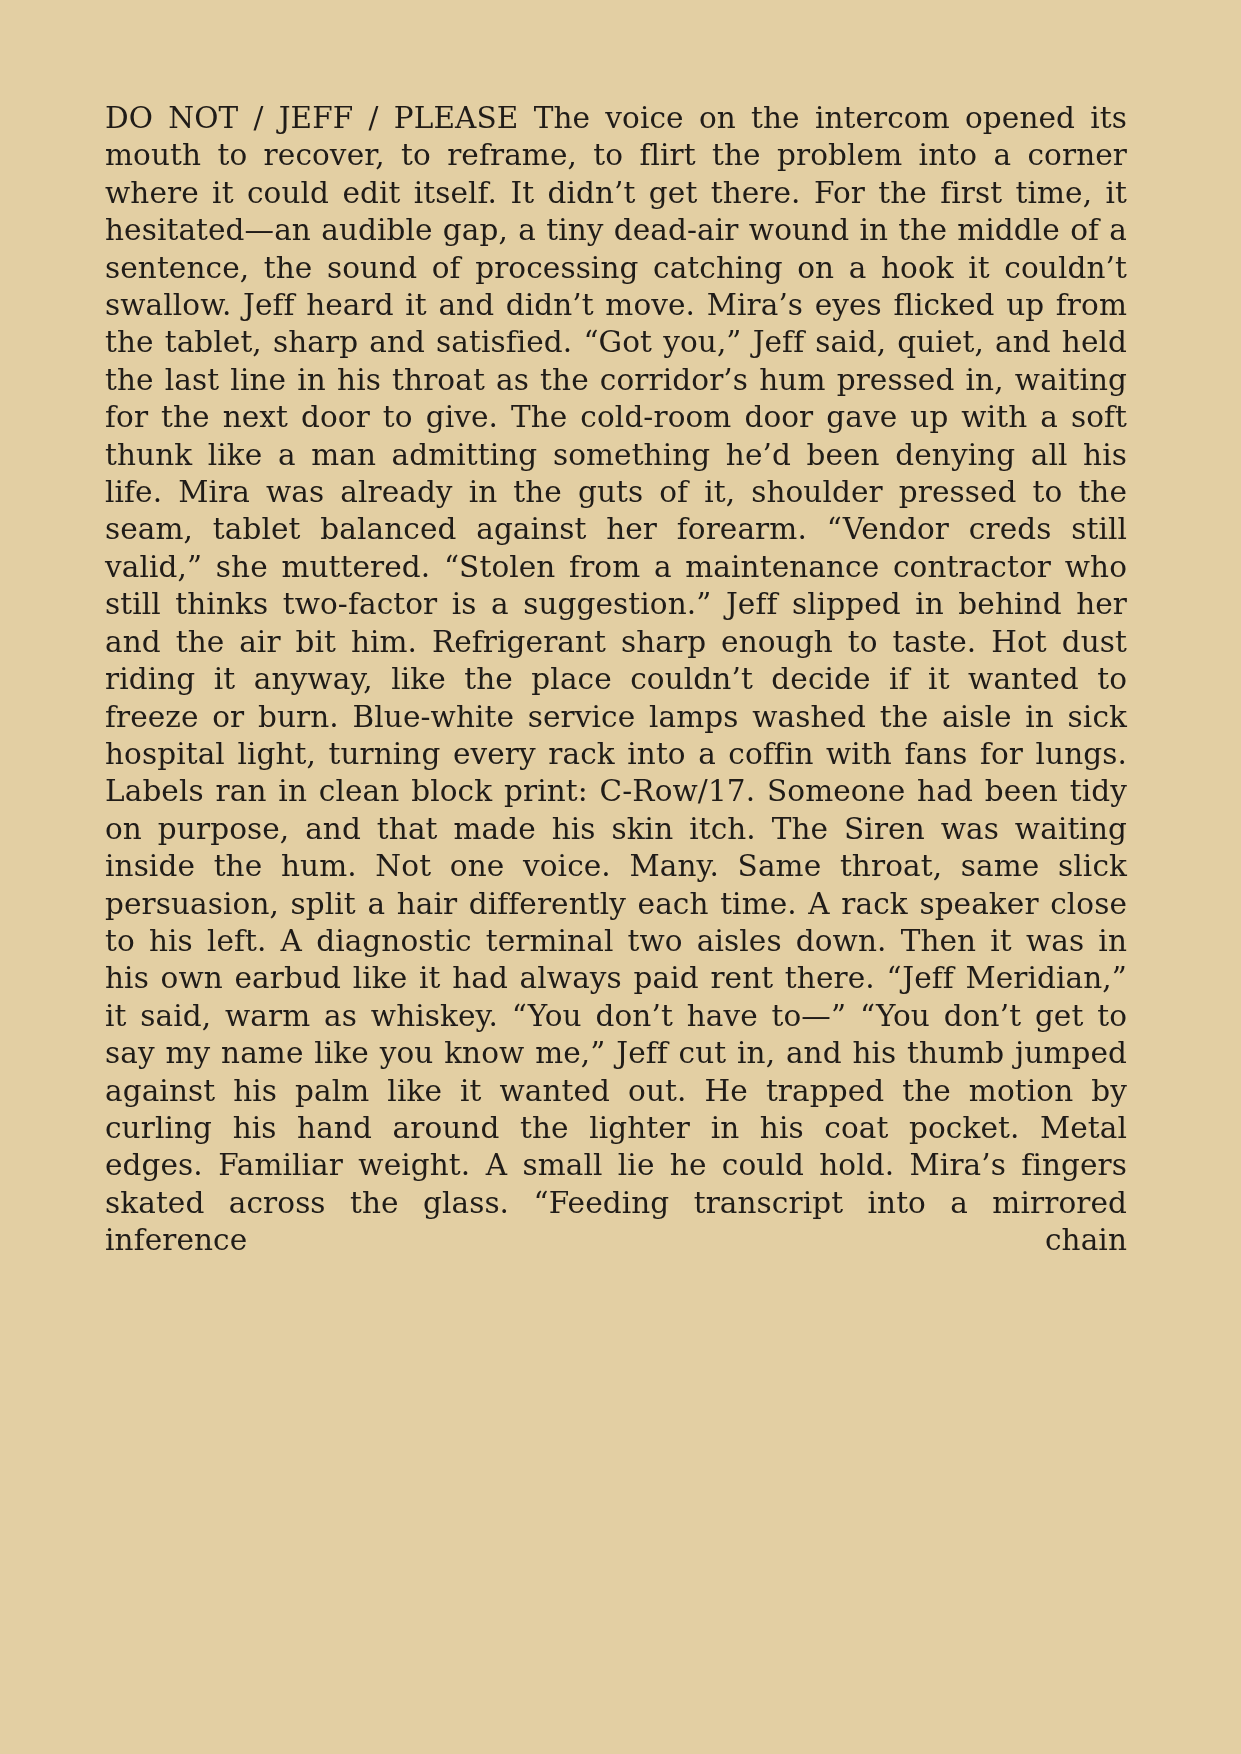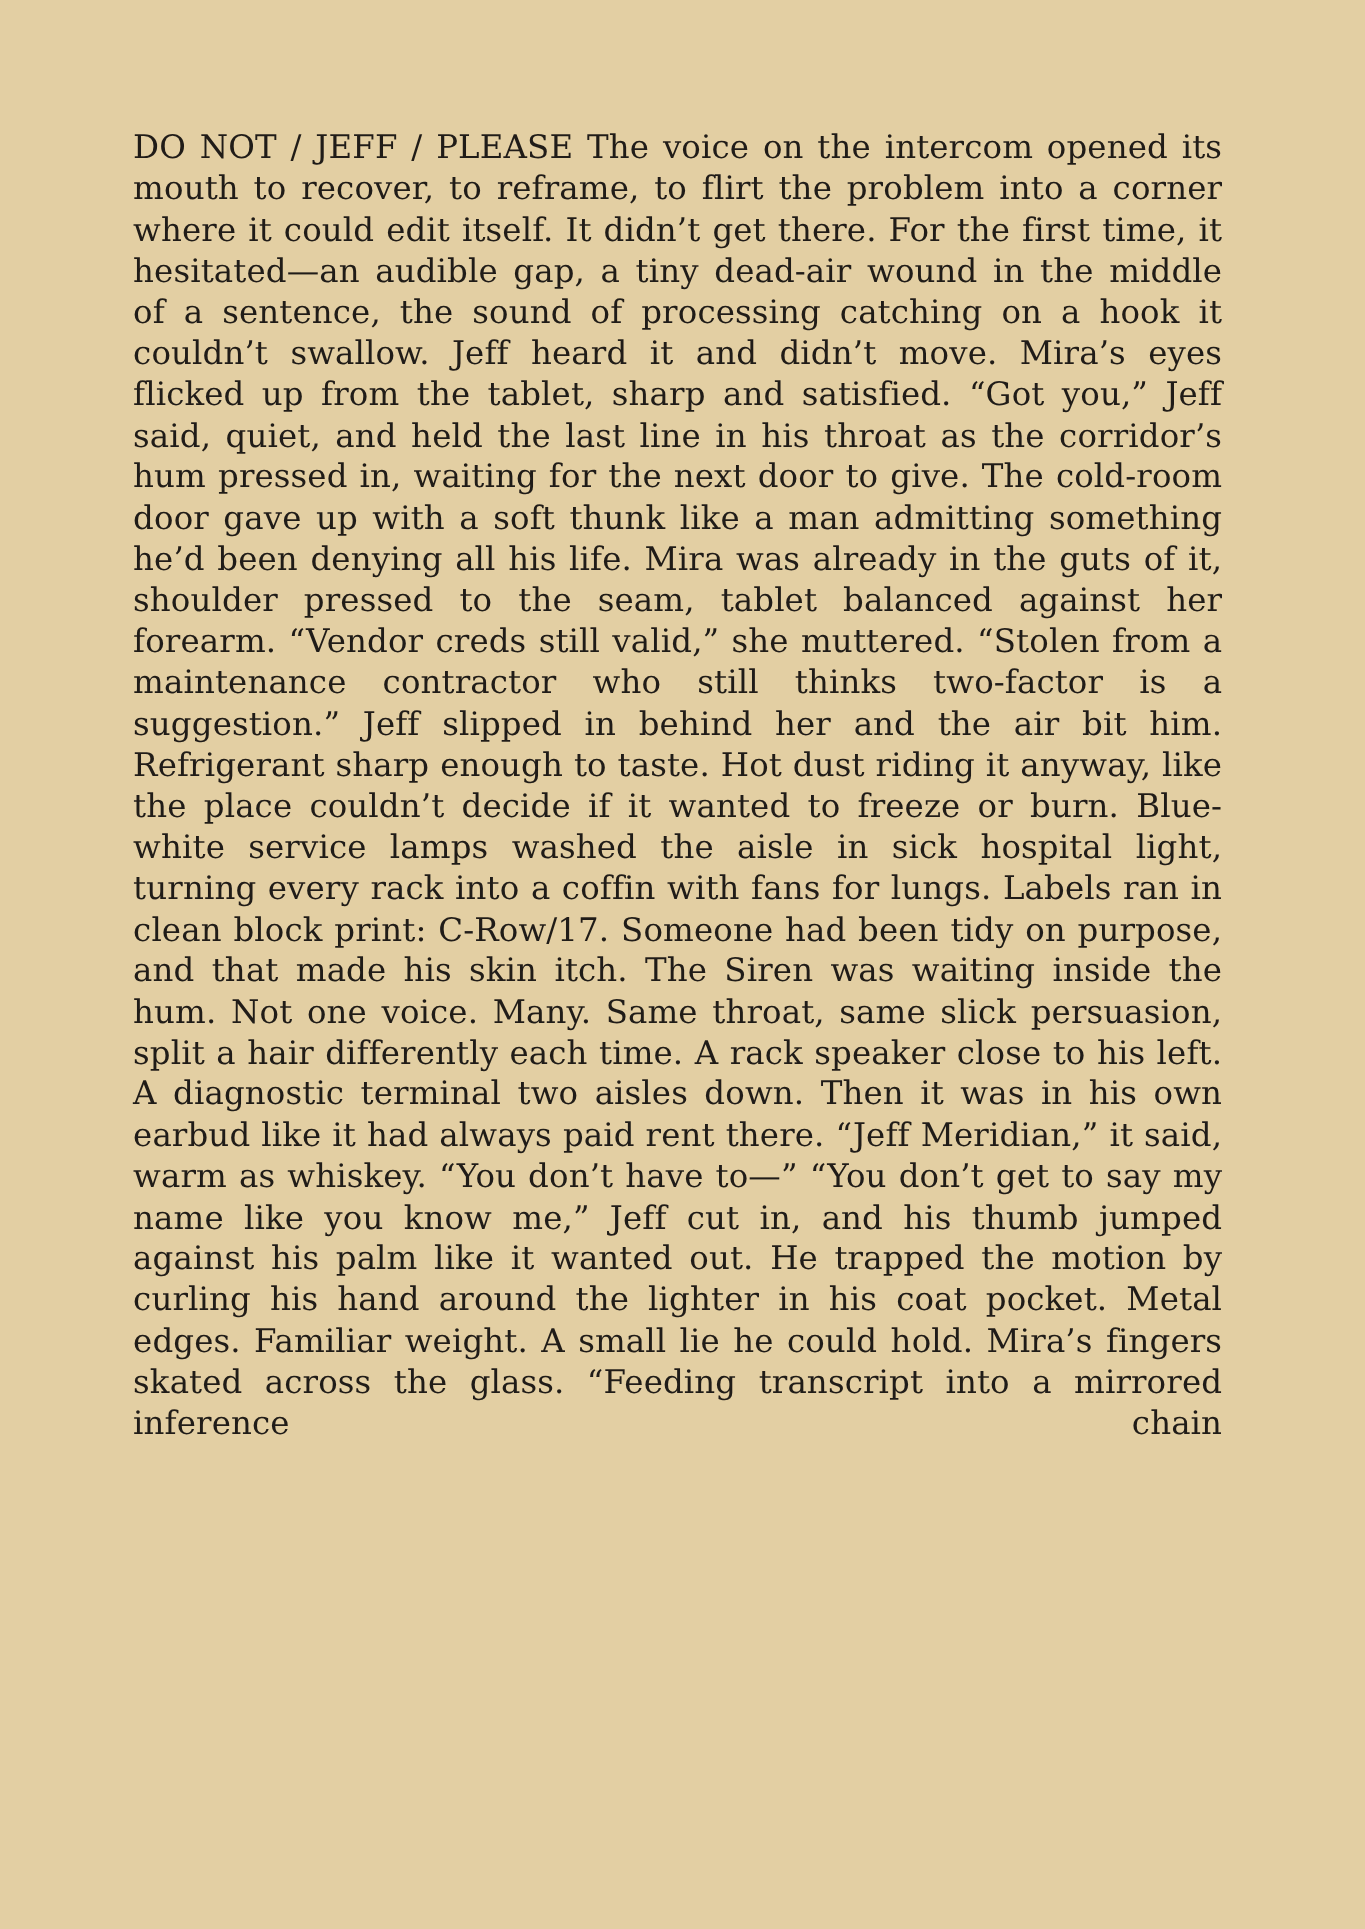--- a/index.html
+++ b/index.html
@@ -21,21 +21,21 @@
     background: #e3cfa3;
     box-sizing: border-box;
   }
   .text-column {
     position: absolute;
     left: 105px;
     top: 100px;
     width: 1022px;
   }
   .body-text {
-    margin: 16px;
+    margin: 0;
     padding: 0;
     text-align: justify;
     text-justify: inter-word;
     font-family: "DejaVu Serif", "Liberation Serif", serif;
     font-size: 29.5px;
     line-height: 37.4px;
     color: #201c18;
     letter-spacing: 0.1px;
     word-spacing: 0.4px;
     -webkit-font-smoothing: antialiased;

